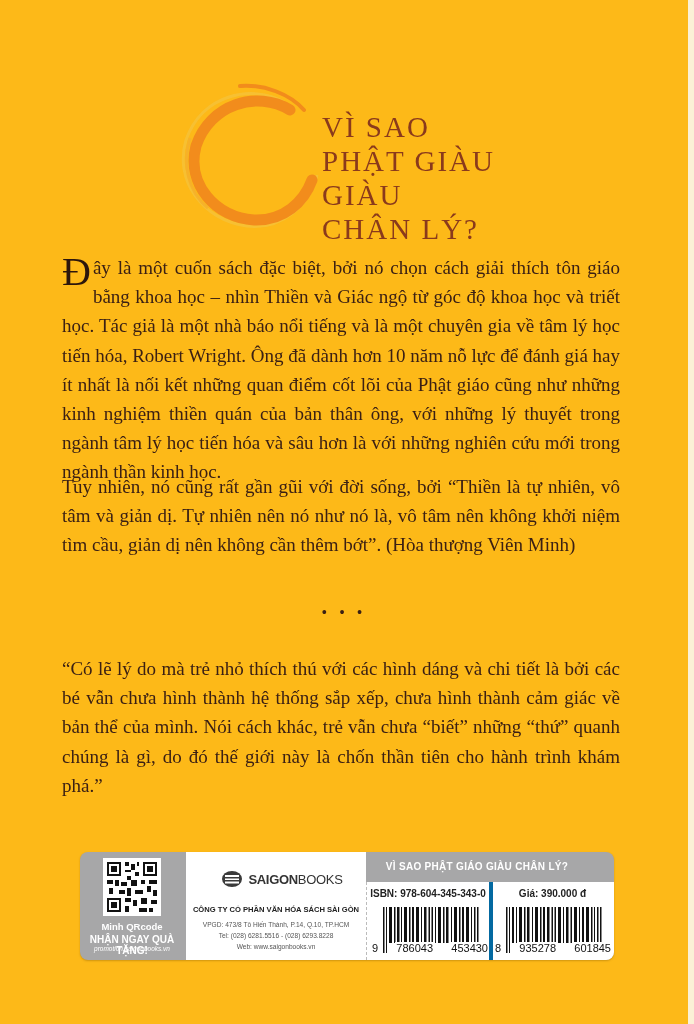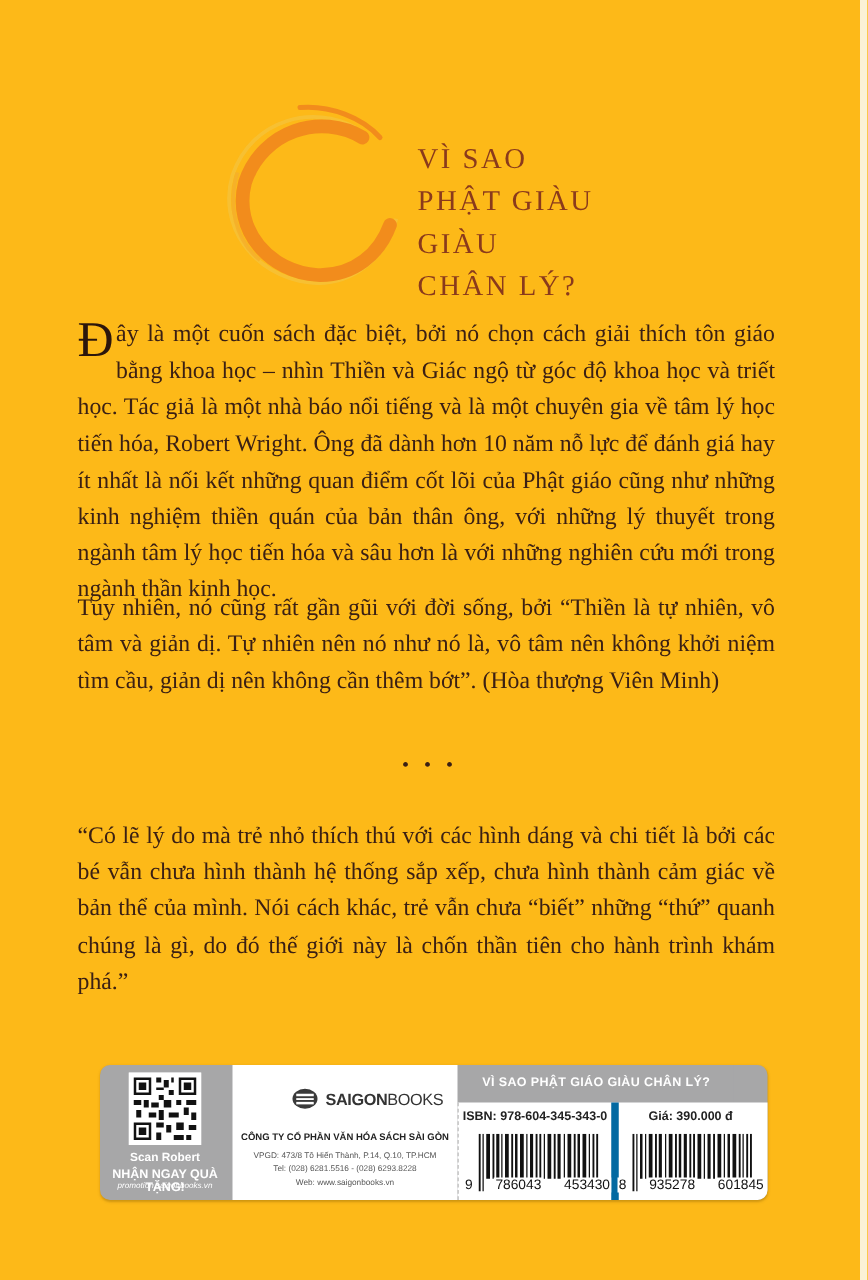--- a/index.html
+++ b/index.html
@@ -1,48 +1,48 @@
 <!DOCTYPE html>
 <html><head>
 <meta charset="utf-8">
 <style>
   html, body { margin:0; padding:0; }
   body { width:694px; height:1024px; position:relative; overflow:hidden; background:#fcb81a; font-family:"Liberation Serif","DejaVu Serif",serif; }
   .cover { position:absolute; left:0; top:0; width:688px; height:1024px; background:#fdb918; }
   .edge { position:absolute; left:688px; top:0; width:6px; height:1024px; background:#fbf1d6; }
 
   .enso { position:absolute; left:172px; top:80px; width:150px; height:150px; }
-  .title { position:absolute; left:334px; top:110px; color:#8a3a1c; font-family:"Liberation Serif",serif; font-size:23px; line-height:34px; letter-spacing:2px; }
+  .title { position:absolute; left:322px; top:110px; color:#8a3a1c; font-family:"Liberation Serif",serif; font-size:29px; line-height:34px; letter-spacing:2px; }
   .title div { white-space:nowrap; }
 
   .body-text { position:absolute; left:62px; width:558px; color:#3b2014; font-size:19px; line-height:29.2px; text-align:justify; }
   .p1 { top:253px; }
   .p1 .dropcap { font-size:40px; line-height:30px; float:left; margin:4px 2px 0 0; color:#2c160c; }
   .p2 { top:472px; }
   .dots { position:absolute; left:0; width:688px; top:604px; text-align:center; color:#3b2014; font-size:16px; letter-spacing:4px; }
   .p3 { top:654px; }
 
   .panel { position:absolute; left:80px; top:852px; width:534px; height:108px; background:#a7a7a8; border-radius:8px; overflow:hidden; box-shadow:0 1px 2px rgba(120,80,0,0.35); }
   .qr-area { position:absolute; left:0; top:0; width:104px; height:108px; color:#fff; text-align:center; }
   .qr { position:absolute; left:23px; top:6px; width:58px; height:58px; background:#fff; }
   .qr-cap1 { position:absolute; left:0; width:104px; top:69px; font-family:"Liberation Sans",sans-serif; font-size:9.5px; font-weight:bold; }
   .qr-cap2 { position:absolute; left:0; width:104px; top:82px; font-family:"Liberation Sans",sans-serif; font-size:10px; font-weight:bold; }
   .qr-cap3 { position:absolute; left:0; width:104px; top:93px; font-family:"Liberation Sans",sans-serif; font-size:6.5px; font-style:italic; }
 
   .pub { position:absolute; left:106px; top:0; width:180px; height:108px; background:#fff; text-align:center; color:#333; font-family:"Liberation Sans",sans-serif; }
-  .pub-logo { position:absolute; left:18px; width:180px; top:16px; height:22px; display:flex; justify-content:center; align-items:center; gap:5px; }
+  .pub-logo { position:absolute; left:6px; width:180px; top:16px; height:22px; display:flex; justify-content:center; align-items:center; gap:5px; }
   .pub-logo-text { font-size:13px; letter-spacing:-0.3px; color:#333; }
   .pub-logo-text b { font-weight:bold; }
   .pub-name { position:absolute; left:0; width:180px; top:53px; font-size:7.6px; font-weight:bold; color:#222; }
   .pub-line { position:absolute; left:0; width:180px; font-size:6.6px; color:#555; }
 
   .book-title { position:absolute; left:287px; top:0; width:220px; height:30px; background:#a7a7a8; color:#fff; font-family:"Liberation Sans",sans-serif; font-size:10px; font-weight:bold; line-height:30px; text-align:center; letter-spacing:0.3px; }
   .codes { position:absolute; left:286px; top:30px; width:248px; height:78px; background:#fff; border-left:1px dashed #bbb; }
   .code-col { position:absolute; top:0; height:78px; }
-  .code-col.left { left:0; width:122px; border-right:6px solid #0369a1; }
+  .code-col.left { left:0; width:122px; border-right:4px solid #0369a1; }
   .code-col.right { left:123px; width:125px; }
   .code-label { position:absolute; top:6px; left:0; width:100%; text-align:center; font-family:"Liberation Sans",sans-serif; font-size:10px; font-weight:bold; color:#222; }
   .barcode { position:absolute; top:25px; left:14px; width:104px; height:48px; }
   .bc-digits { position:absolute; top:60px; left:4px; width:118px; font-family:"Liberation Sans",sans-serif; font-size:11px; color:#111; display:flex; justify-content:space-between; }
   .bc-digits span { background:#fff; padding:0 1px; }
 </style>
 </head>
 <body>
 
 <div class="cover">
@@ -105,21 +105,21 @@
             <rect x="25" y="16" width="2" height="3"></rect>
           <rect x="11" y="20" width="3" height="2"></rect>
             <rect x="15" y="21" width="2" height="3"></rect>
             <rect x="19" y="20" width="3" height="3"></rect>
           <rect x="24" y="21" width="3" height="2"></rect>
             <rect x="11" y="24" width="2" height="3"></rect>
             <rect x="18" y="25" width="4" height="2"></rect>
             <rect x="23" y="25" width="2" height="2"></rect>
         </g>
       </svg>
-      <div class="qr-cap1">Scan Robert</div>
+      <div class="qr-cap1">Minh QRcode</div>
       <div class="qr-cap2">NHẬN NGAY QUÀ TẶNG!</div>
       <div class="qr-cap3">promotion.saigonbooks.vn</div>
     </div>
 
     <div class="pub">
       <div class="pub-logo">
         <svg width="22" height="18" viewBox="0 0 22 18">
           <ellipse cx="11" cy="9" rx="10" ry="8" fill="#3a3a3a"></ellipse>
           <rect x="4" y="5" width="14" height="2" fill="#fff"></rect>
           <rect x="4" y="8.5" width="14" height="1.5" fill="#fff"></rect>

